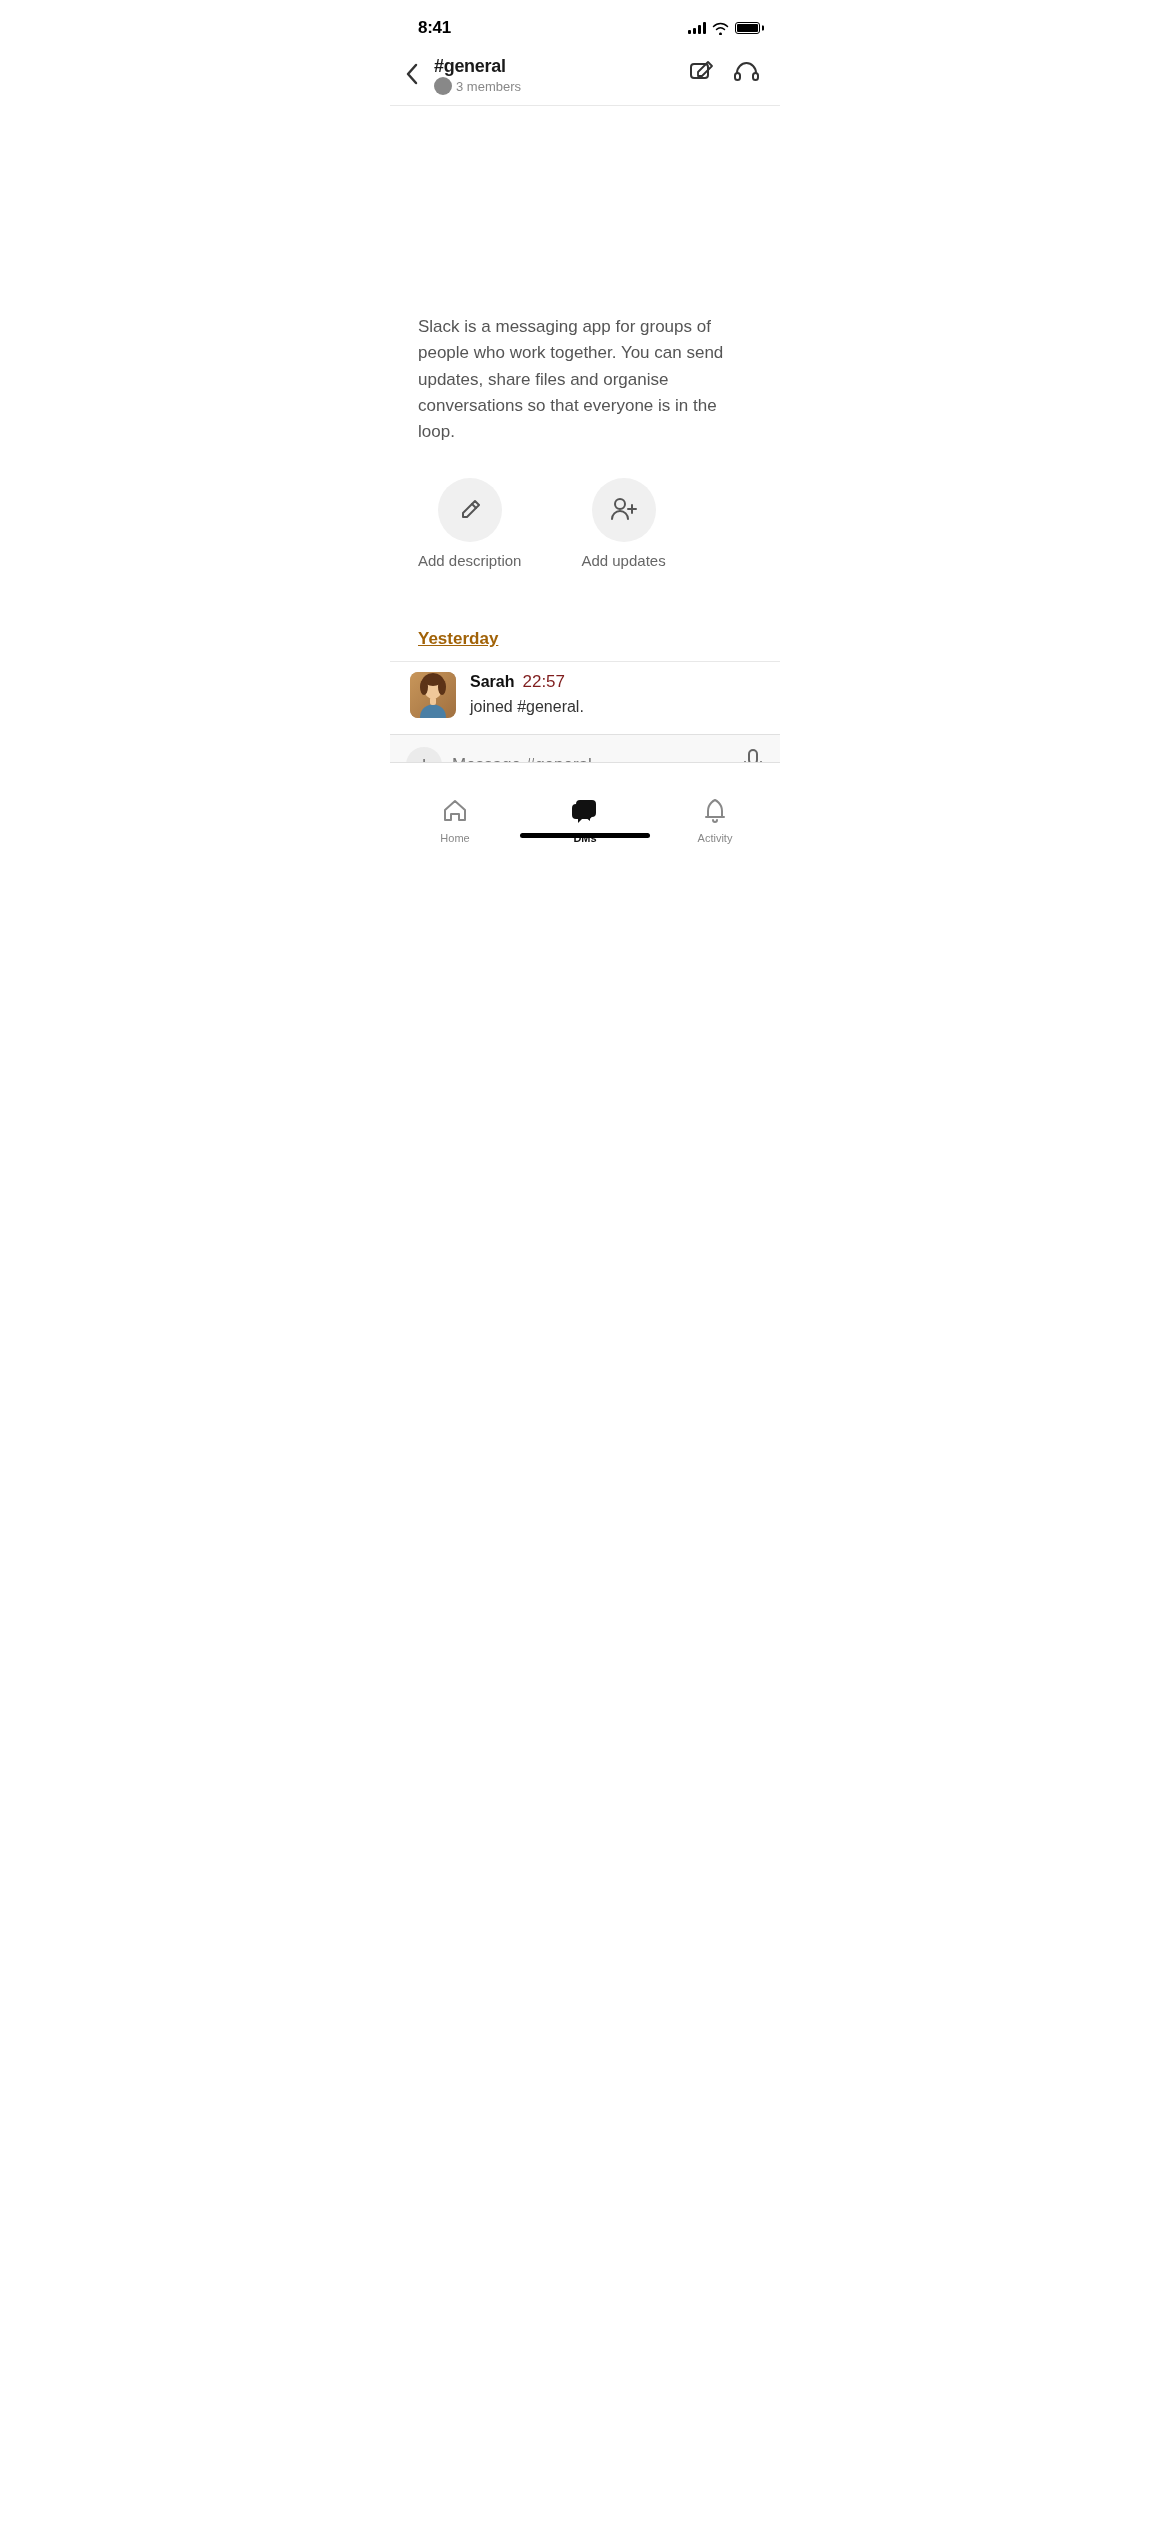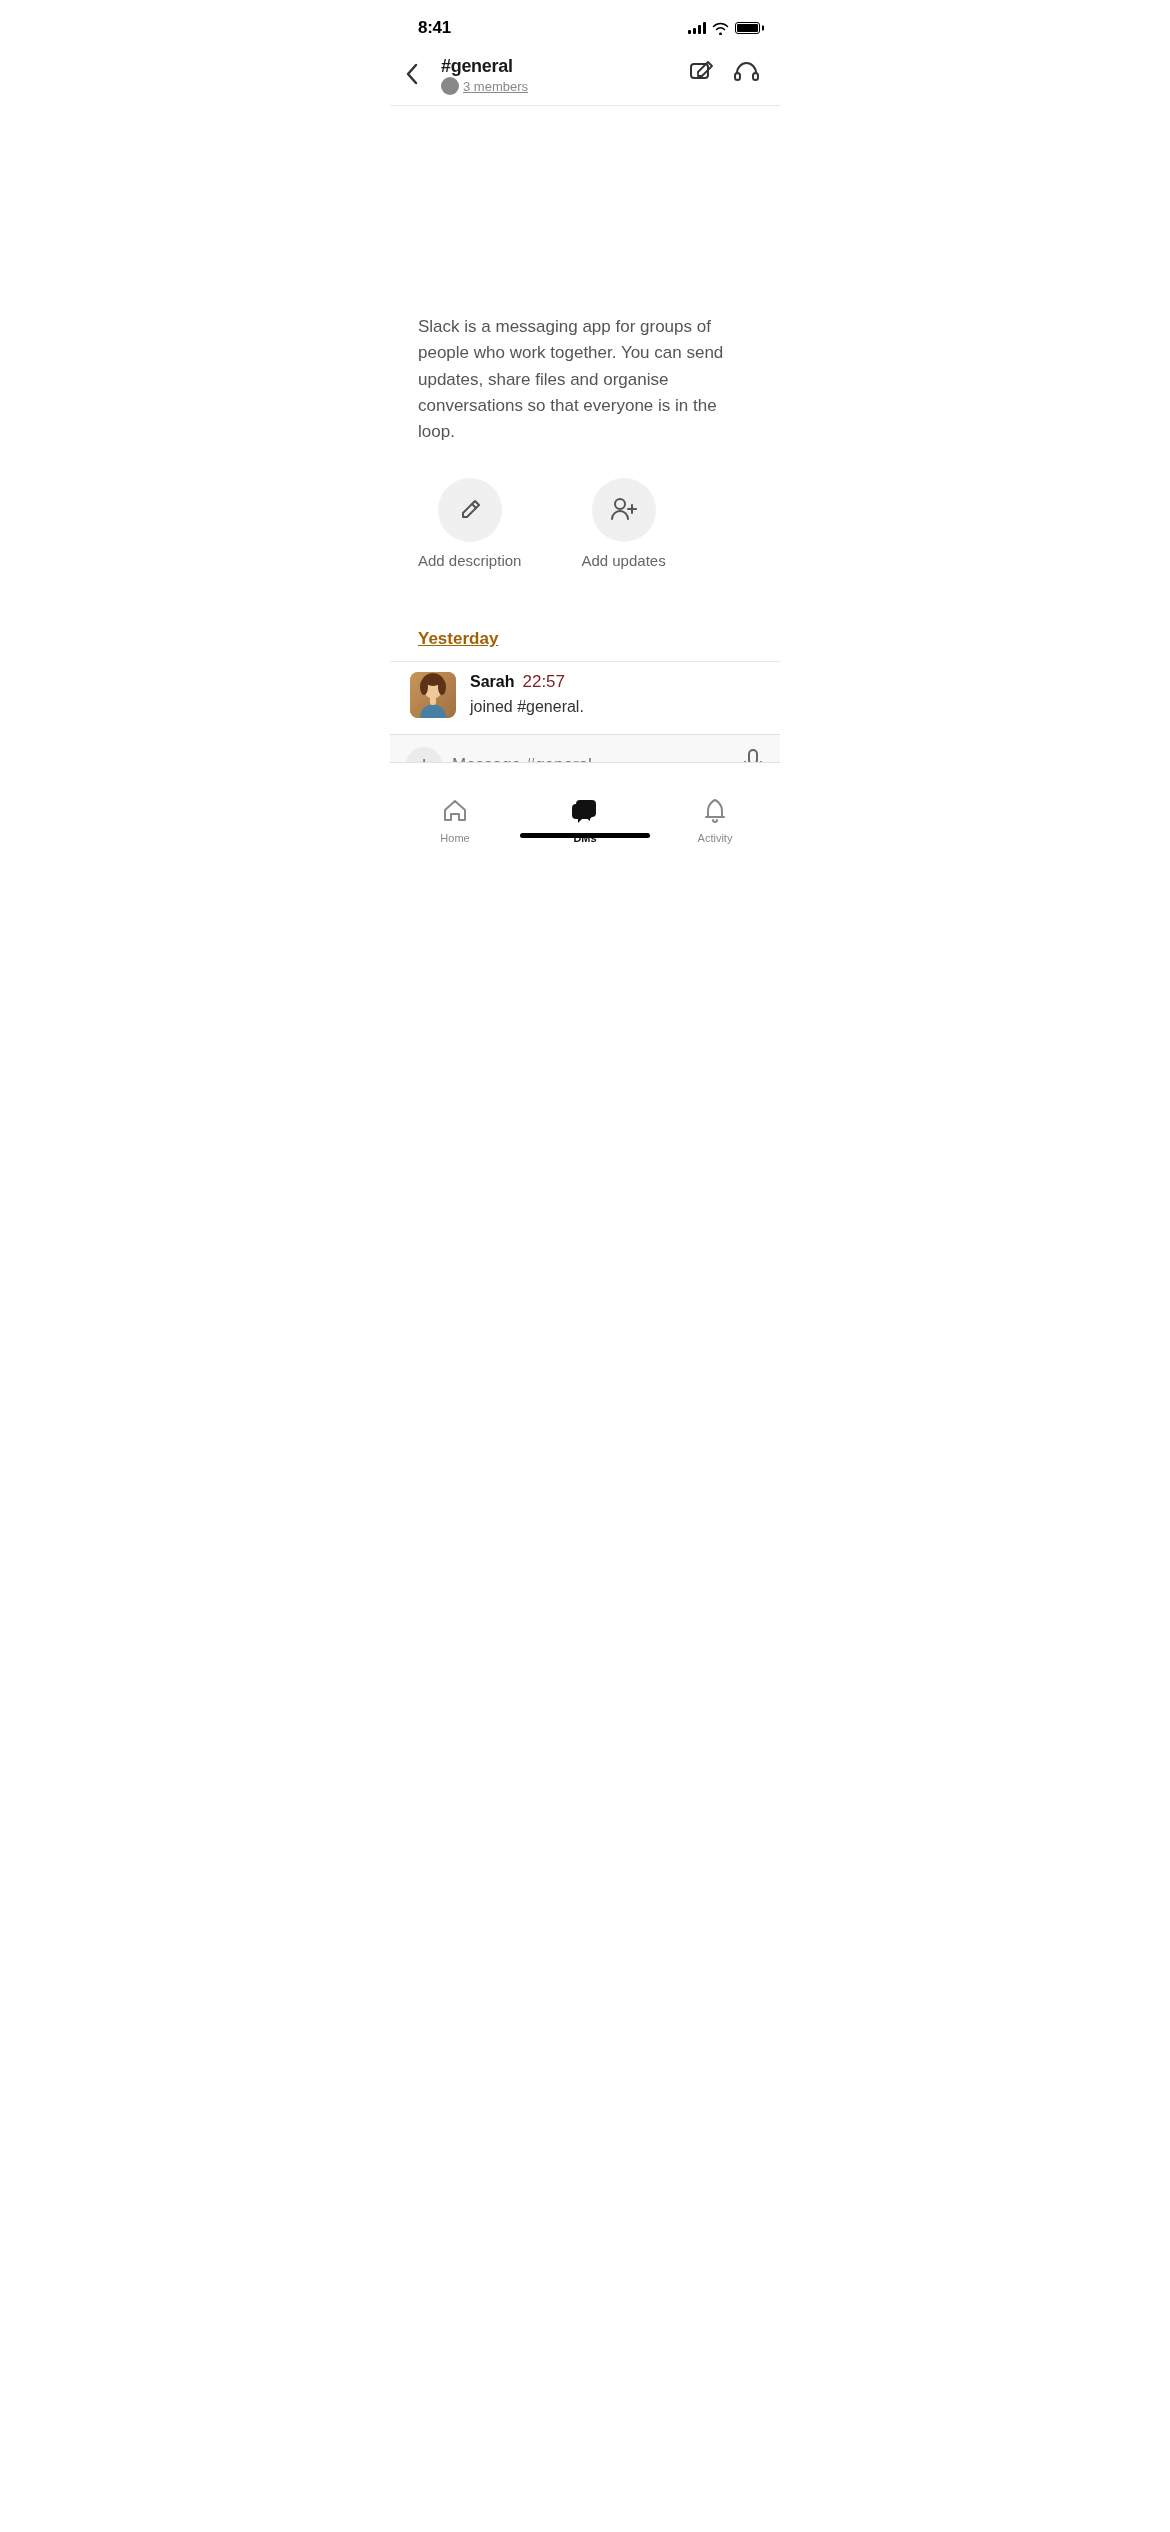--- a/index.html
+++ b/index.html
@@ -89,21 +89,21 @@
       display: flex;
       align-items: center;
       justify-content: space-between;
       padding: 8px 20px 10px 16px;
       border-bottom: 1px solid #e8e8e8;
     }
 
     .header-left {
       display: flex;
       align-items: center;
-      gap: 23px;
+      gap: 16px;
     }
 
     .back-button {
       font-size: 22px;
       color: #333;
       cursor: pointer;
       line-height: 1;
     }
 
     .channel-info {
@@ -117,21 +117,20 @@
       color: #1a1a1a;
       letter-spacing: -0.3px;
     }
 
     .channel-members {
       font-size: 13px;
       color: #888;
       display: flex;
       align-items: center;
       gap: 4px;
-      text-decoration: underline;
     }
 
     .member-avatar-small {
       width: 18px;
       height: 18px;
       border-radius: 50%;
       background: #888;
       display: inline-block;
     }
 

